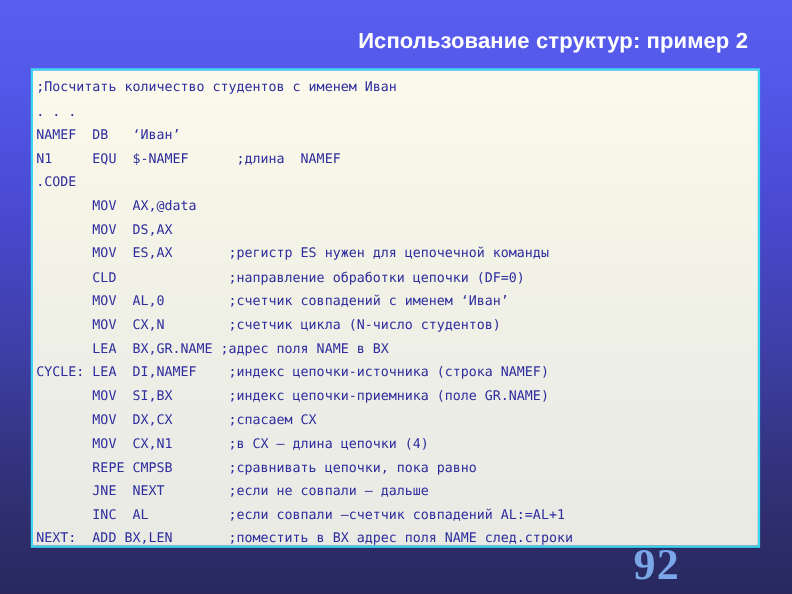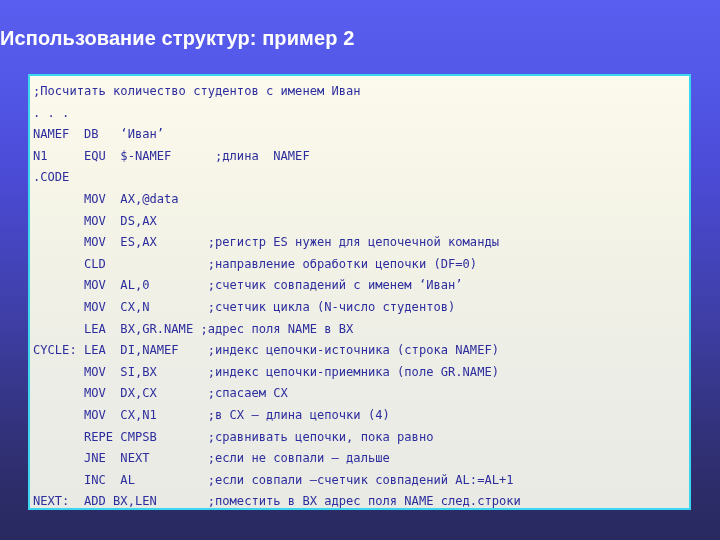--- a/index.html
+++ b/index.html
@@ -56,34 +56,34 @@
     letter-spacing: 1px;
     z-index: 2;
   }
 
   
   #slide-title {
     position: absolute;
     left: 0;
     top: 27px;
     width: 680px;
-    text-align: left;
+    text-align: right;
     font-family: "Liberation Sans", sans-serif;
     font-size: 20px;
     font-weight: bold;
     color: #ffffff;
     letter-spacing: 0.1px;
     z-index: 5;
   }
 
   
   #code-panel {
     position: absolute;
     left: 28px;
-    top: 74px;
+    top: 62px;
     width: 663px;
     height: 436px;
     box-sizing: border-box;
     border: 2px solid #3ad6f0;
     background: linear-gradient(to bottom,
         #fbfaec 0%,
         #f7f6e8 20%,
         #f1f1e6 45%,
         #ecede6 70%,
         #e8eae3 100%);
@@ -109,20 +109,21 @@
     white-space: pre;
   }
 </style>
 </head>
 <body>
 
 <div id="slide">
 
   <div id="bg-under-title">данных</div>
 
+  <div id="page-number">92</div>
 
   <div id="slide-title">Использование структур: пример 2</div>
 
   <div id="code-panel">
     <div id="code-lines"><div class="code-line">;Посчитать количество студентов с именем Иван</div><div class="code-line">. . .</div><div class="code-line">NAMEF  DB   ‘Иван’</div><div class="code-line">N1     EQU  $-NAMEF      ;длина  NAMEF</div><div class="code-line">.CODE</div><div class="code-line">       MOV  AX,@data</div><div class="code-line">       MOV  DS,AX</div><div class="code-line">       MOV  ES,AX       ;регистр ES нужен для цепочечной команды</div><div class="code-line">       CLD              ;направление обработки цепочки (DF=0)</div><div class="code-line">       MOV  AL,0        ;счетчик совпадений с именем ‘Иван’</div><div class="code-line">       MOV  CX,N        ;счетчик цикла (N-число студентов)</div><div class="code-line">       LEA  BX,GR.NAME ;адрес поля NAME в BX</div><div class="code-line">CYCLE: LEA  DI,NAMEF    ;индекс цепочки-источника (строка NAMEF)</div><div class="code-line">       MOV  SI,BX       ;индекс цепочки-приемника (поле GR.NAME)</div><div class="code-line">       MOV  DX,CX       ;спасаем CX</div><div class="code-line">       MOV  CX,N1       ;в CX – длина цепочки (4)</div><div class="code-line">       REPE CMPSB       ;сравнивать цепочки, пока равно</div><div class="code-line">       JNE  NEXT        ;если не совпали – дальше</div><div class="code-line">       INC  AL          ;если совпали –счетчик совпадений AL:=AL+1</div><div class="code-line">NEXT:  ADD BX,LEN       ;поместить в BX адрес поля NAME след.строки</div><div class="code-line">       MOV  CX,DX       ;восстанавливаем счетчик цикла</div></div>
   </div>
 
 </div>
 
 </body></html>

